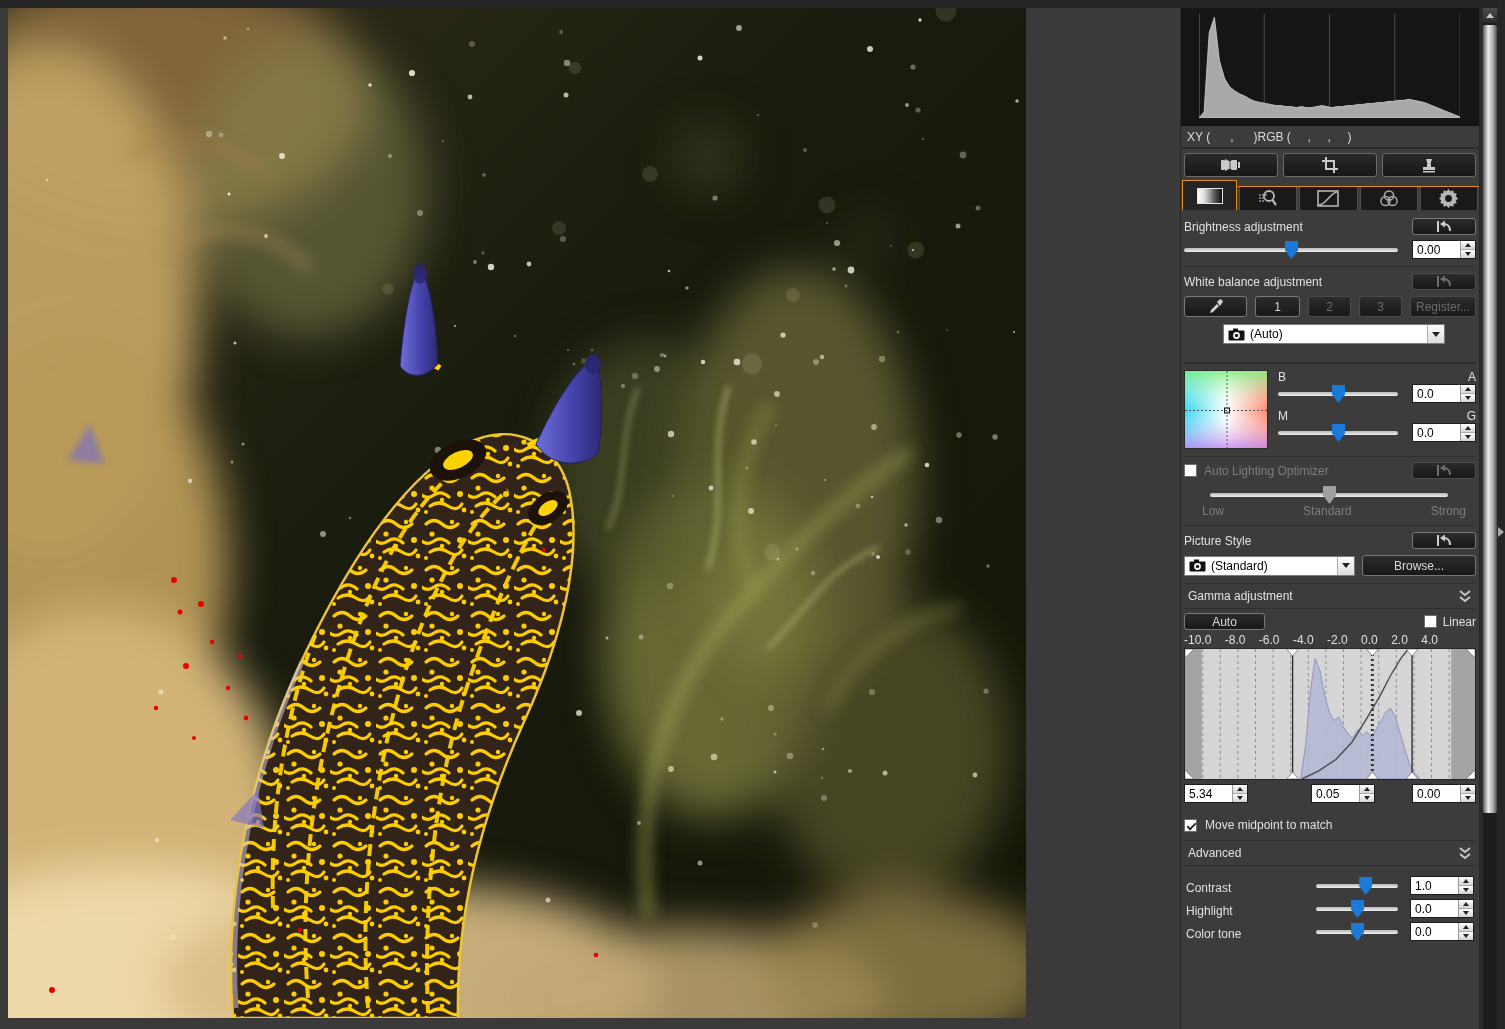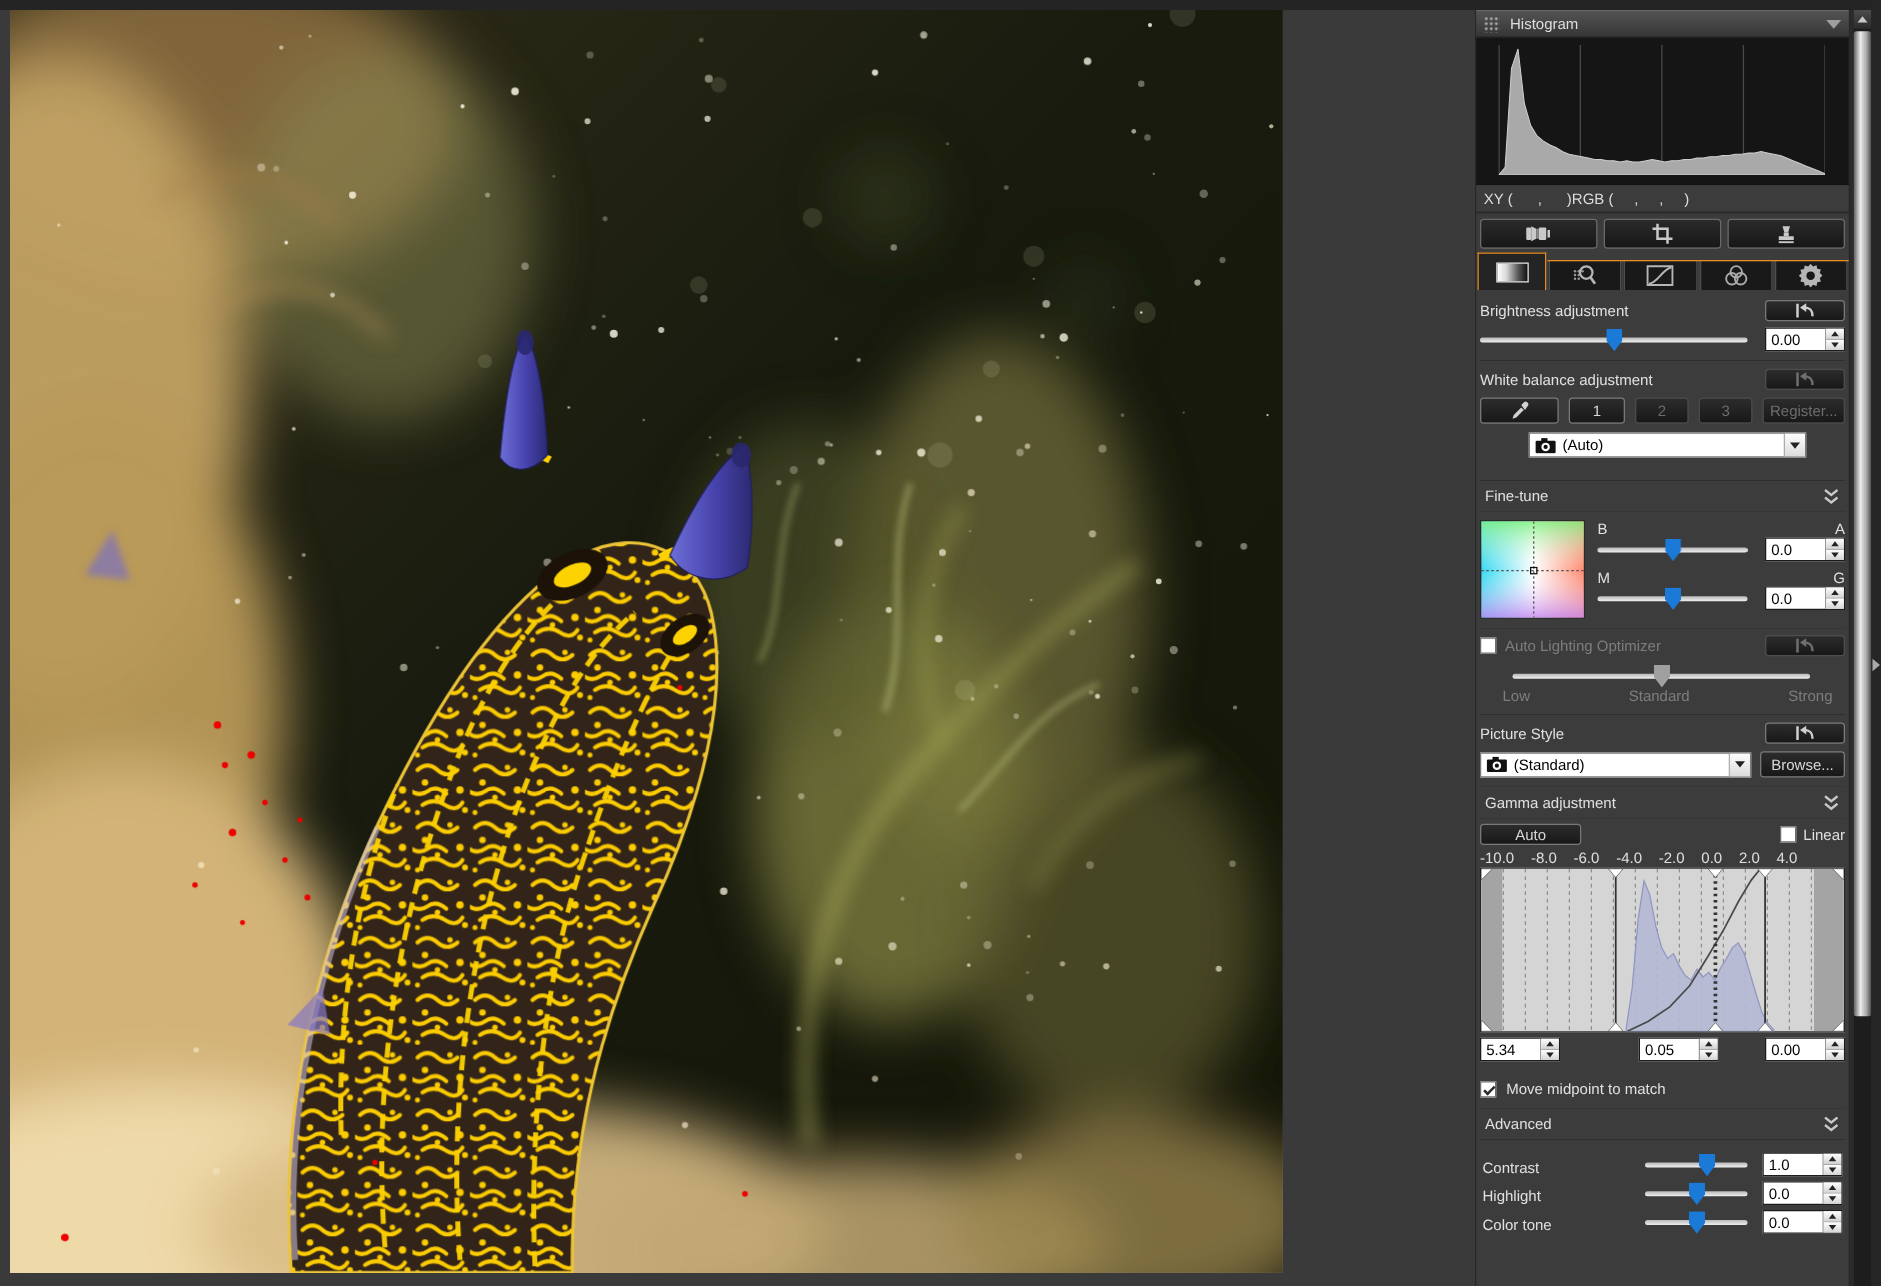--- a/index.html
+++ b/index.html
@@ -381,25 +381,20 @@
           <circle cx="292" cy="922" r="2.2"></circle>
         <circle cx="588" cy="947" r="2.3"></circle>
           <circle cx="536" cy="542" r="2"></circle>
       </g>
     </svg>
   </div>
 </div>
 
 <div class="panel">
 
-  <div class="sec-header">
-    <span class="grip"></span>
-    <span class="sec-title">Histogram</span>
-    <span class="dd-arrow"></span>
-  </div>
   <div class="hist-box">
     <svg id="lum-hist" viewBox="0 0 256 105" preserveAspectRatio="none">
         <line x1="0" y1="0" x2="0" y2="105" stroke="#7a7a7a" stroke-width="1"></line>
         <line x1="64" y1="0" x2="64" y2="105" stroke="#4a4a4a" stroke-width="1"></line>
         <line x1="128" y1="0" x2="128" y2="105" stroke="#4a4a4a" stroke-width="1"></line>
         <line x1="192" y1="0" x2="192" y2="105" stroke="#4a4a4a" stroke-width="1"></line>
         <line x1="256" y1="0" x2="256" y2="105" stroke="#4a4a4a" stroke-width="1"></line>
         <polygon points="0,105 0.0,105.0 5.0,98.7 10.0,18.9 15.1,3.2 20.1,47.2 25.1,65.1 30.1,73.5 35.1,77.7 40.2,80.8 45.2,83.0 50.2,86.1 55.2,88.2 60.2,89.3 65.3,90.3 70.3,91.3 75.3,92.4 80.3,92.4 85.3,93.5 90.4,93.5 95.4,94.5 100.4,93.5 105.4,94.5 110.4,94.5 115.5,93.5 120.5,92.4 125.5,93.5 130.5,94.5 135.5,93.5 140.5,93.5 145.6,92.4 150.6,92.4 155.6,91.3 160.6,91.3 165.6,90.3 170.7,90.3 175.7,89.3 180.7,89.3 185.7,88.2 190.7,88.2 195.8,87.2 200.8,87.2 205.8,86.1 210.8,87.2 215.8,88.2 220.9,89.3 225.9,91.3 230.9,93.5 235.9,95.5 240.9,97.7 246.0,99.8 251.0,101.8 256.0,104.0 256,105" fill="#a9a9a9" stroke="#cfcfcf" stroke-width="0.8"></polygon>
       </svg>
   </div>
@@ -537,27 +532,20 @@
         <span class="txt">(Auto)</span>
         <span class="dbtn">
             <i></i>
           </span>
       </div>
     </div>
 
     <div style="height:18px;"></div>
     <div class="sep" style="margin-top:0;"></div>
 
-    <div class="subhdr">
-      <span class="label">Fine-tune</span>
-      <svg class="icon" width="14" height="13" viewBox="0 0 14 13">
-        <polyline points="2,1 7,5 12,1" fill="none" stroke="#c8c8c8" stroke-width="1.8"></polyline>
-        <polyline points="2,7 7,11 12,7" fill="none" stroke="#c8c8c8" stroke-width="1.8"></polyline>
-      </svg>
-    </div>
     <div class="sep" style="margin-top:0;"></div>
 
     <div class="row" style="margin-top:6px; align-items:flex-start;">
       <svg width="84" height="79" style="flex:0 0 auto; border:1px solid #2a2a2a;">
         <defs>
           <linearGradient id="ftx" x1="0" y1="0" x2="1" y2="0">
             <stop offset="0" stop-color="#34d8f0"></stop>
               <stop offset="0.5" stop-color="#ffffff"></stop>
               <stop offset="1" stop-color="#ff8468"></stop>
           </linearGradient>
@@ -662,21 +650,21 @@
           <rect x="0.5" y="2.5" width="16" height="10" rx="1" fill="#111"></rect>
           <rect x="5" y="0.5" width="5" height="3" fill="#111"></rect>
           <circle cx="8.5" cy="7.5" r="3.4" fill="#fff"></circle>
           <circle cx="8.5" cy="7.5" r="1.7" fill="#111"></circle>
         </svg>
         <span class="txt">(Standard)</span>
         <span class="dbtn">
             <i></i>
           </span>
       </div>
-      <div class="wb-btn" style="width:68px;">Browse...</div>
+      <div class="wb-btn" style="width:114px;">Browse...</div>
     </div>
     <div class="sep"></div>
 
     <div class="subhdr">
       <span class="label">Gamma adjustment</span>
       <svg class="icon" width="14" height="13" viewBox="0 0 14 13">
         <polyline points="2,1 7,5 12,1" fill="none" stroke="#c8c8c8" stroke-width="1.8"></polyline>
         <polyline points="2,7 7,11 12,7" fill="none" stroke="#c8c8c8" stroke-width="1.8"></polyline>
       </svg>
     </div>

